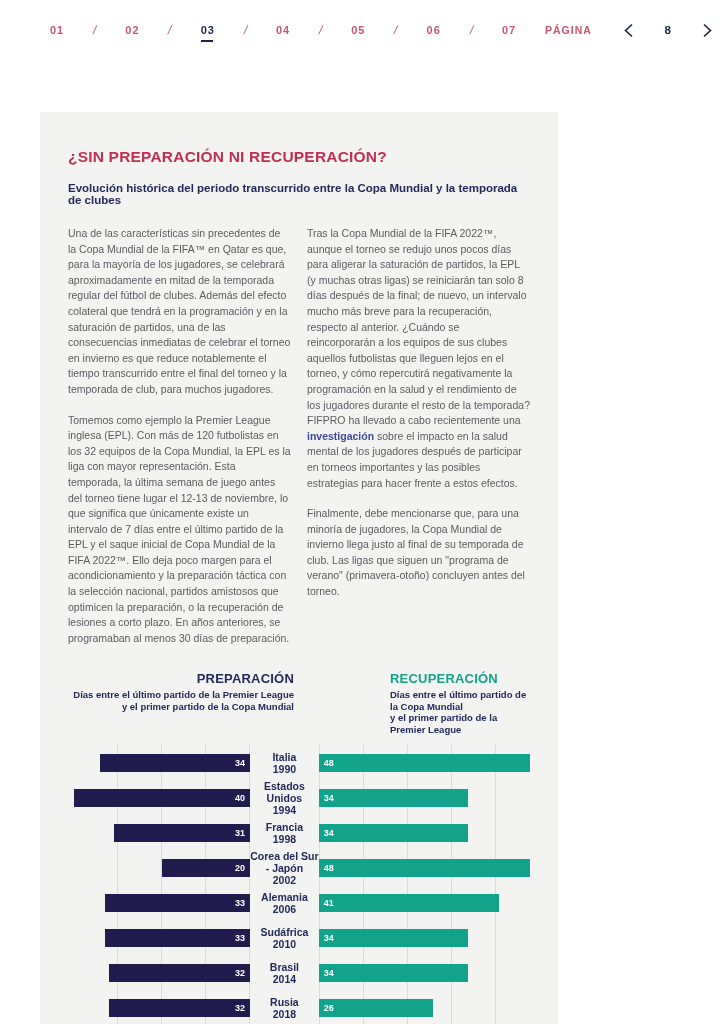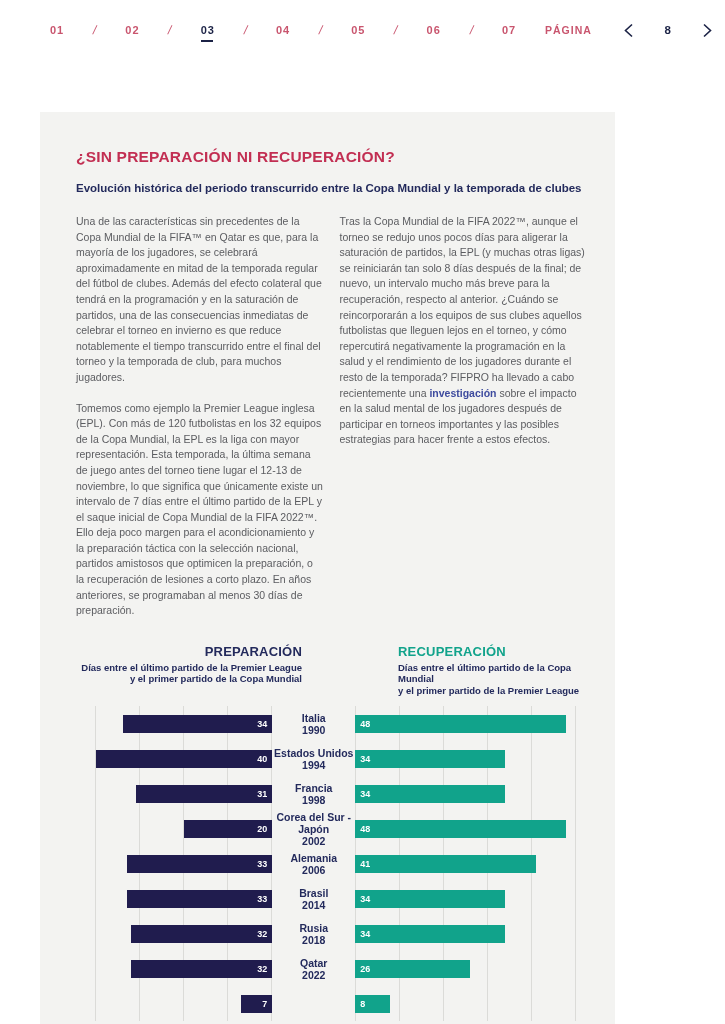--- a/index.html
+++ b/index.html
@@ -25,23 +25,23 @@
     color:#1b2245;position:relative;
   }
   .topnav .num.active::after{
     content:"";position:absolute;left:0;right:2px;bottom:-6px;height:2px;background:#1b2245;
   }
   .topnav .pagelabel{font-size:10.5px;letter-spacing:1px;color:#c9556e;font-weight:bold;}
   .topnav .chev{cursor:pointer;display:flex;align-items:center;padding:2px;}
   .topnav .curpage{font-size:11.5px;font-weight:bold;color:#1b2245;}
   
   .card{
-    position:absolute;left:40px;top:112px;width:575px;bottom:0;
+    position:absolute;left:40px;top:112px;width:518px;bottom:0;
     background:#f3f3f1;
-    padding:36px 28px 0 36px;box-sizing:border-box;
+    padding:36px 28px 0 28px;box-sizing:border-box;
   }
   .title{
     color:#c22e52;font-size:15.5px;font-weight:bold;letter-spacing:.2px;
     margin:0 0 16px 0;
   }
   .subtitle{
     color:#232a5c;font-size:11.5px;font-weight:bold;
     margin:0 0 20px 0;
   }
   .cols{display:flex;gap:16px;}
@@ -127,20 +127,21 @@
   <h1 class="title">¿SIN PREPARACIÓN NI RECUPERACIÓN?</h1>
   <h2 class="subtitle">Evolución histórica del periodo transcurrido entre la Copa Mundial y la temporada de clubes</h2>
 
   <div class="cols">
     <div class="col">
       <p>Una de las características sin precedentes de la Copa Mundial de la FIFA™ en Qatar es que, para la mayoría de los jugadores, se celebrará aproximadamente en mitad de la temporada regular del fútbol de clubes. Además del efecto colateral que tendrá en la programación y en la saturación de partidos, una de las consecuencias inmediatas de celebrar el torneo en invierno es que reduce notablemente el tiempo transcurrido entre el final del torneo y la temporada de club, para muchos jugadores.</p>
       <p>Tomemos como ejemplo la Premier League inglesa (EPL). Con más de 120 futbolistas en los 32 equipos de la Copa Mundial, la EPL es la liga con mayor representación. Esta temporada, la última semana de juego antes del torneo tiene lugar el 12-13 de noviembre, lo que significa que únicamente existe un intervalo de 7 días entre el último partido de la EPL y el saque inicial de Copa Mundial de la FIFA 2022™. Ello deja poco margen para el acondicionamiento y la preparación táctica con la selección nacional, partidos amistosos que optimicen la preparación, o la recuperación de lesiones a corto plazo. En años anteriores, se programaban al menos 30 días de preparación.</p>
     </div>
     <div class="col">
       <p><span>Tras la Copa Mundial de la FIFA 2022™, aunque el torneo se redujo unos pocos días para aligerar la saturación de partidos, la EPL (y muchas otras ligas) se reiniciarán tan solo 8 días después de la final; de nuevo, un intervalo mucho más breve para la recuperación, respecto al anterior. ¿Cuándo se reincorporarán a los equipos de sus clubes aquellos futbolistas que lleguen lejos en el torneo, y cómo repercutirá negativamente la programación en la salud y el rendimiento de los jugadores durante el resto de la temporada? FIFPRO ha llevado a cabo recientemente una </span><a class="inline-link">investigación</a><span> sobre el impacto en la salud mental de los jugadores después de participar en torneos importantes y las posibles estrategias para hacer frente a estos efectos.</span></p>
+      <p>Finalmente, debe mencionarse que, para una minoría de jugadores, la Copa Mundial de invierno llega justo al final de su temporada de club. Las ligas que siguen un "programa de verano" (primavera-otoño) concluyen antes del torneo.</p>
     </div>
   </div>
 
   <div class="chart-sec">
     <div class="chart-heads">
       <div class="head-left">
         <div class="chart-title prep">PREPARACIÓN</div>
         <div class="chart-sub">Días entre el último partido de la Premier League</div>
         <div class="chart-sub">y el primer partido de la Copa Mundial</div>
       </div>
@@ -197,20 +198,24 @@
           </div>
           <div class="cat-row">
             <div class="cat-name">Corea del Sur - Japón</div>
             <div class="cat-year">2002</div>
           </div>
           <div class="cat-row">
             <div class="cat-name">Alemania</div>
             <div class="cat-year">2006</div>
           </div>
           <div class="cat-row">
+            <div class="cat-name">Sudáfrica</div>
+            <div class="cat-year">2010</div>
+          </div>
+          <div class="cat-row">
             <div class="cat-name">Brasil</div>
             <div class="cat-year">2014</div>
           </div>
           <div class="cat-row">
             <div class="cat-name">Rusia</div>
             <div class="cat-year">2018</div>
           </div>
           <div class="cat-row">
             <div class="cat-name">Qatar</div>
             <div class="cat-year">2022</div>

